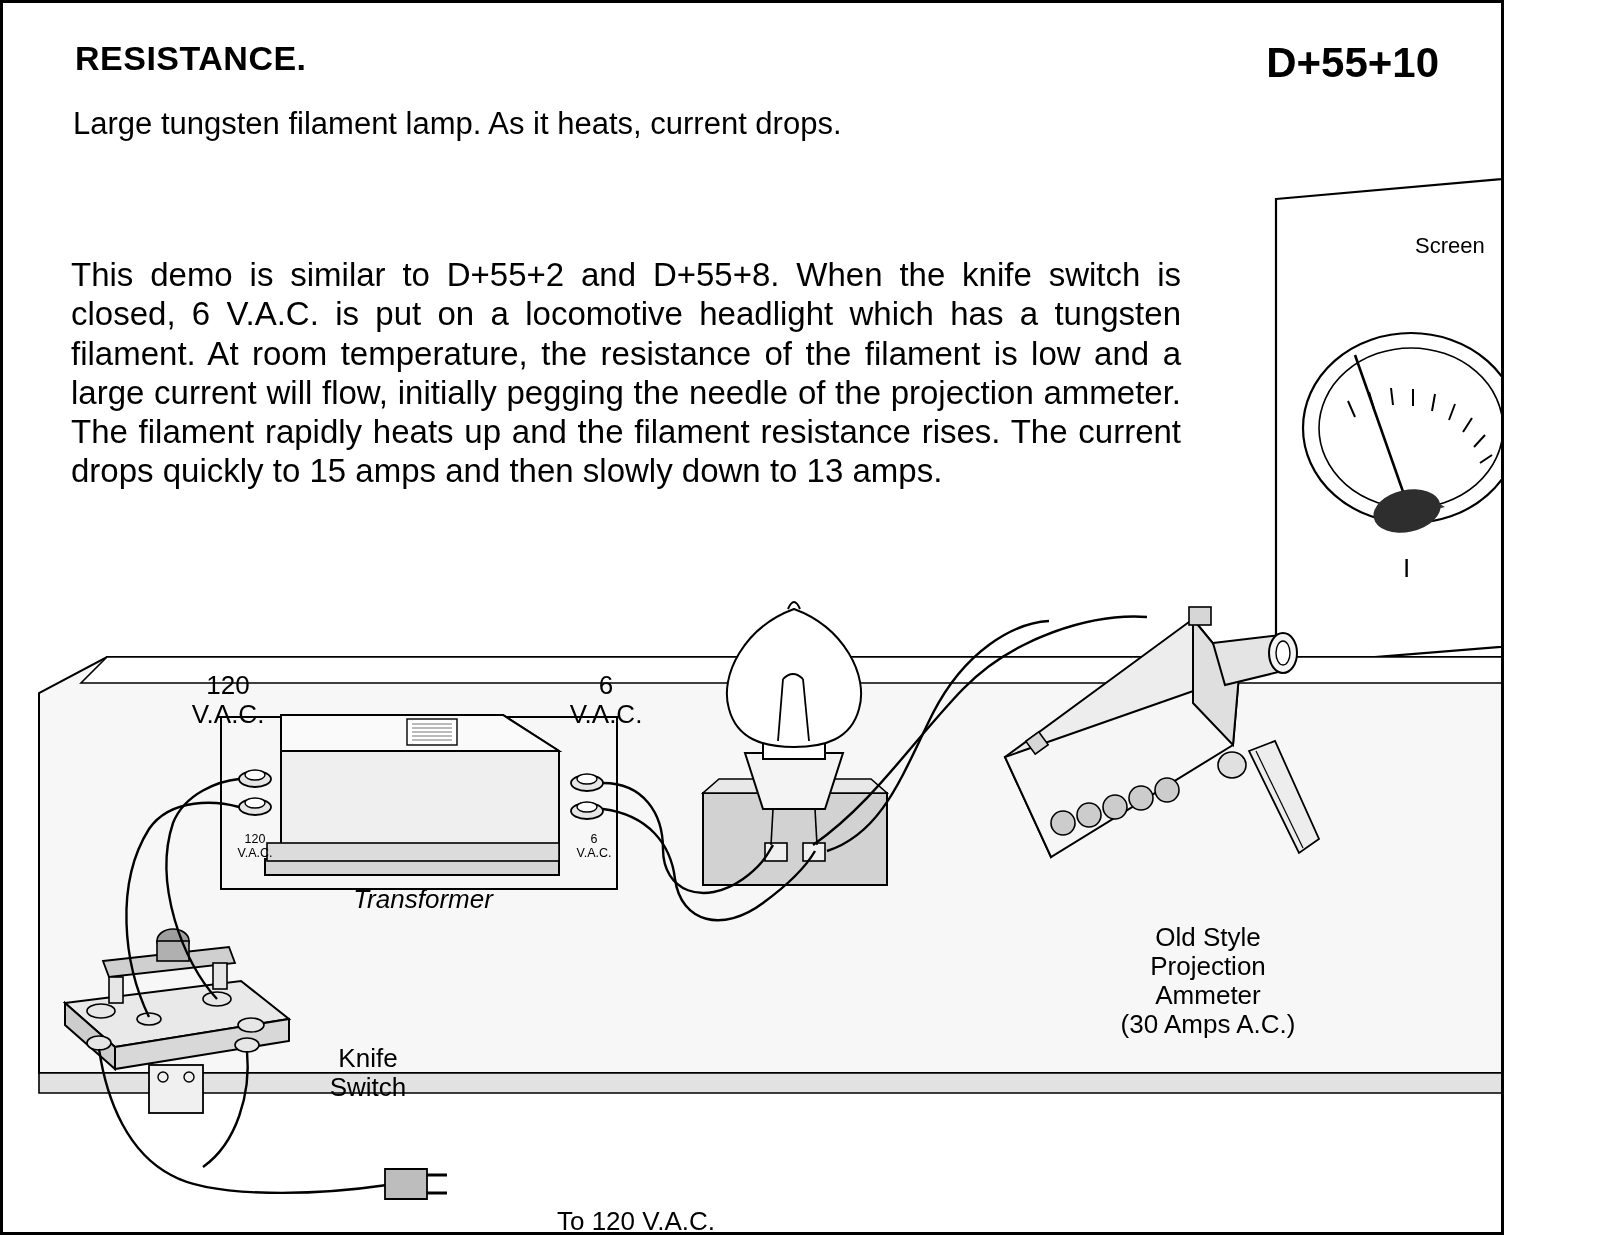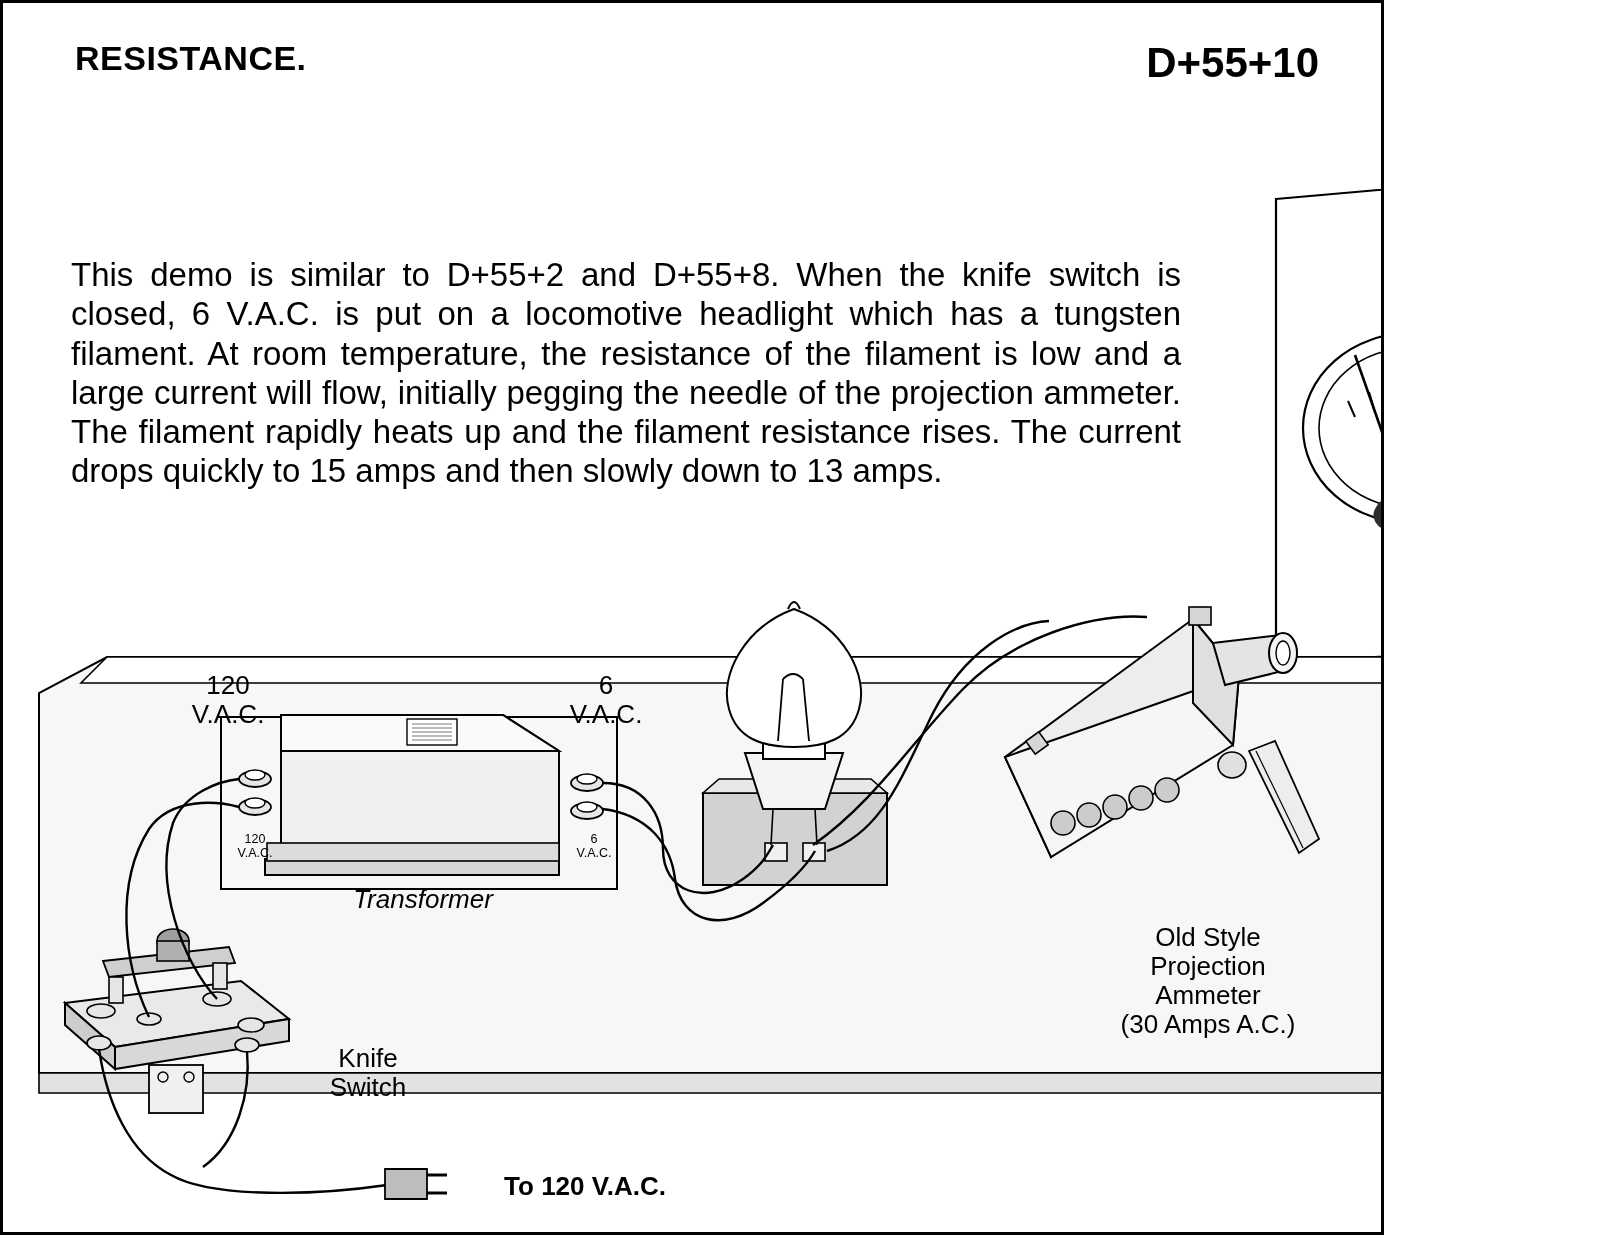--- a/index.html
+++ b/index.html
@@ -6,21 +6,21 @@
     margin: 0;
     padding: 0;
     background: #ffffff;
   }
   body {
     font-family: "Liberation Sans", sans-serif;
     color: #000000;
   }
   #page {
     position: relative;
-    width: 1384px;
+    width: 1504px;
     height: 1235px;
     background: #ffffff;
     box-sizing: border-box;
     border: 3px solid #000000;
     overflow: hidden;
   }
   
   .title {
     position: absolute;
     left: 72px;
@@ -72,39 +72,40 @@
     text-align: center;
     line-height: 1.12;
     white-space: pre-line;
   }
   .lbl-120 { left: 160px; top: 668px; width: 130px; }
   .lbl-6   { left: 548px; top: 668px; width: 110px; }
   .lbl-transformer { left: 320px; top: 882px; width: 200px; font-style: italic; }
   .lbl-knife { left: 300px; top: 1041px; width: 130px; }
   .lbl-headlight { left: 630px; top: 950px; width: 330px; }
   .lbl-ammeter { left: 1055px; top: 875px; width: 300px; margin-top: 45px; }
-  .lbl-to120 { left: 452px; top: 1169px; width: 260px; text-align: center; font-weight: bold; }
+  .lbl-to120 { left: 452px; top: 1204px; width: 260px; text-align: right; }
   .tiny {
     position: absolute;
     font-size: 12.5px;
     text-align: center;
     line-height: 1.1;
     white-space: pre-line;
   }
   .tiny-120 { left: 222px; top: 830px; width: 60px; }
   .tiny-6 { left: 566px; top: 830px; width: 50px; }
   svg { position: absolute; left: 0; top: 0; }
 </style>
 </head>
 <body>
 
 <div id="page">
 
   <div class="title">RESISTANCE.</div>
   <div class="code">D+55+10</div>
+  <div class="subtitle">Large tungsten filament lamp. As it heats, current drops.</div>
   <div class="bodytext">This demo is similar to D+55+2 and D+55+8.  When the knife switch is closed, 6 V.A.C. is put on a locomotive headlight which has a tungsten filament.  At room temperature, the resistance of the filament is low and a large current will flow, initially pegging the needle of the projection ammeter.  The filament rapidly heats up and the filament resistance rises. The current drops quickly to 15 amps and then slowly down to 13 amps.</div>
 
   <svg width="1600" height="1235" viewBox="0 0 1600 1235">
 
     <g>
       <polygon points="1273,196 1545,172 1545,640 1273,662" fill="#ffffff" stroke="#000000" stroke-width="2.2"></polygon>
 
       <ellipse cx="1408" cy="425" rx="108" ry="95" fill="#ffffff" stroke="#000000" stroke-width="2.2"></ellipse>
       <ellipse cx="1408" cy="425" rx="92" ry="80" fill="#ffffff" stroke="#000000" stroke-width="1.6"></ellipse>
 

